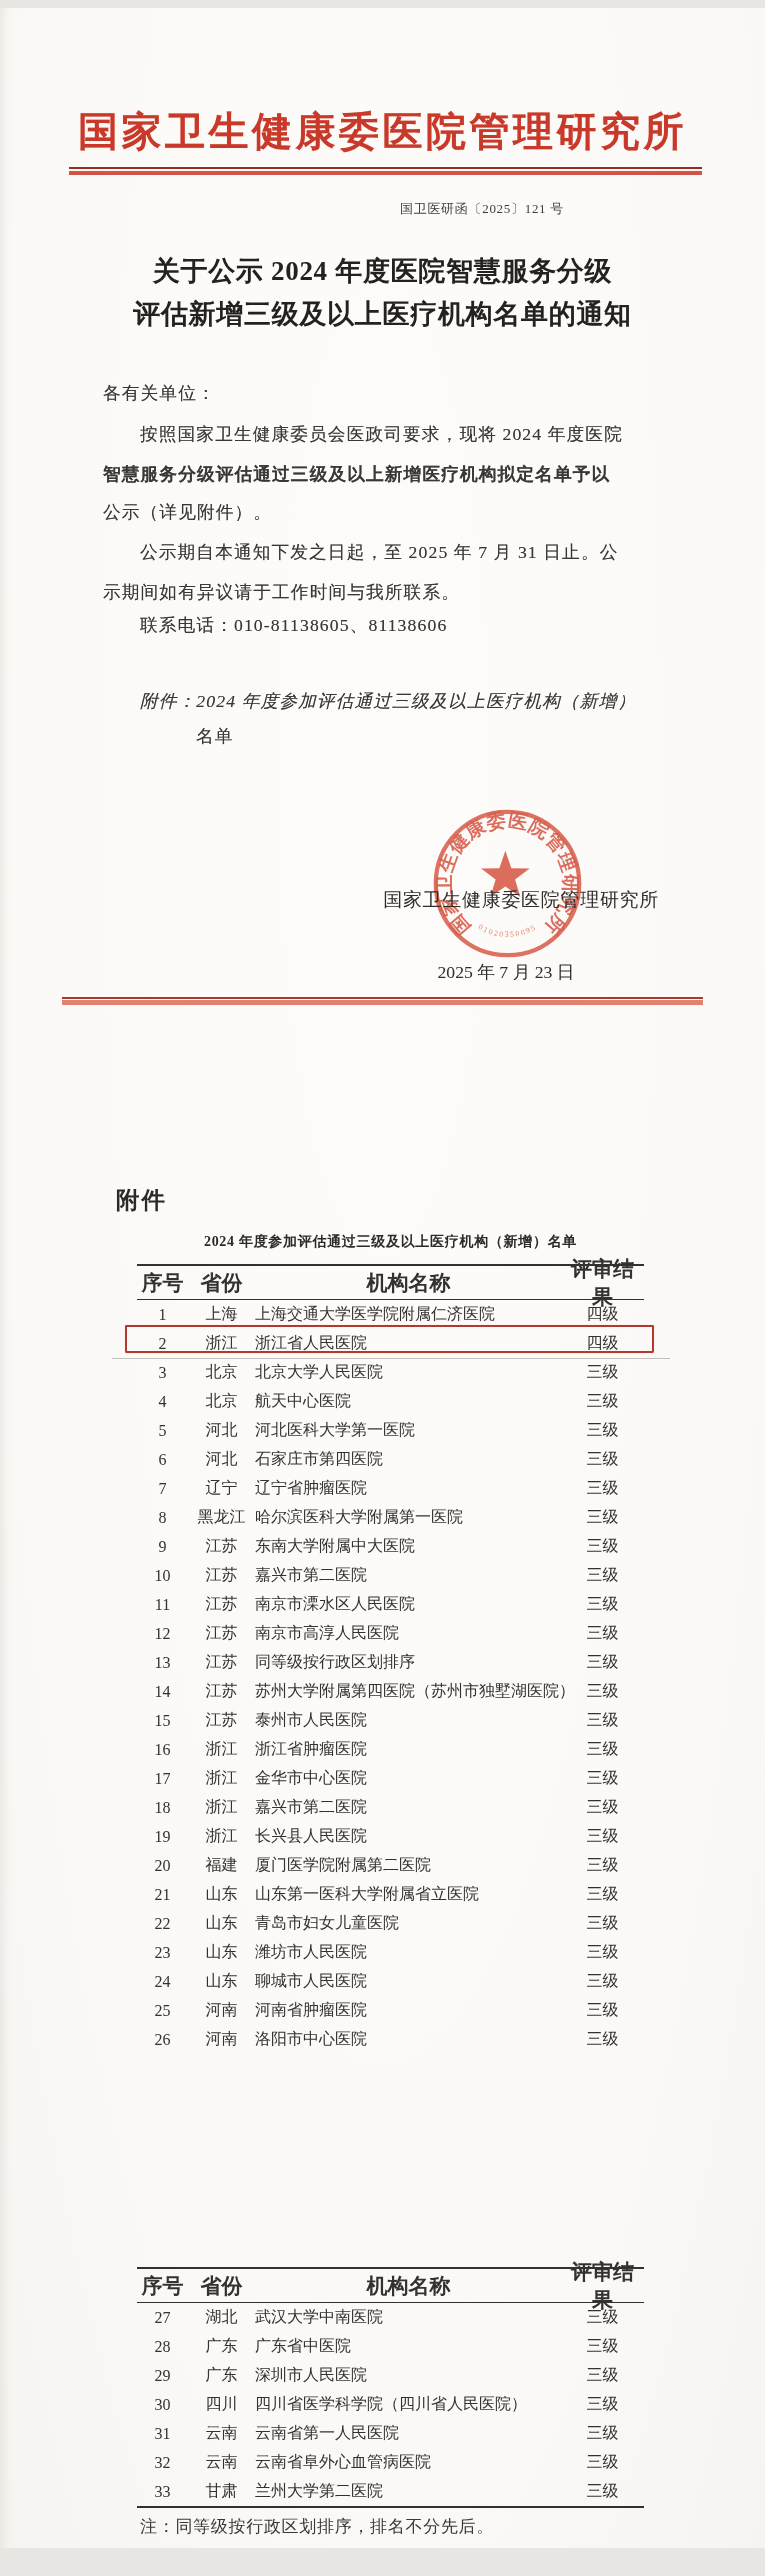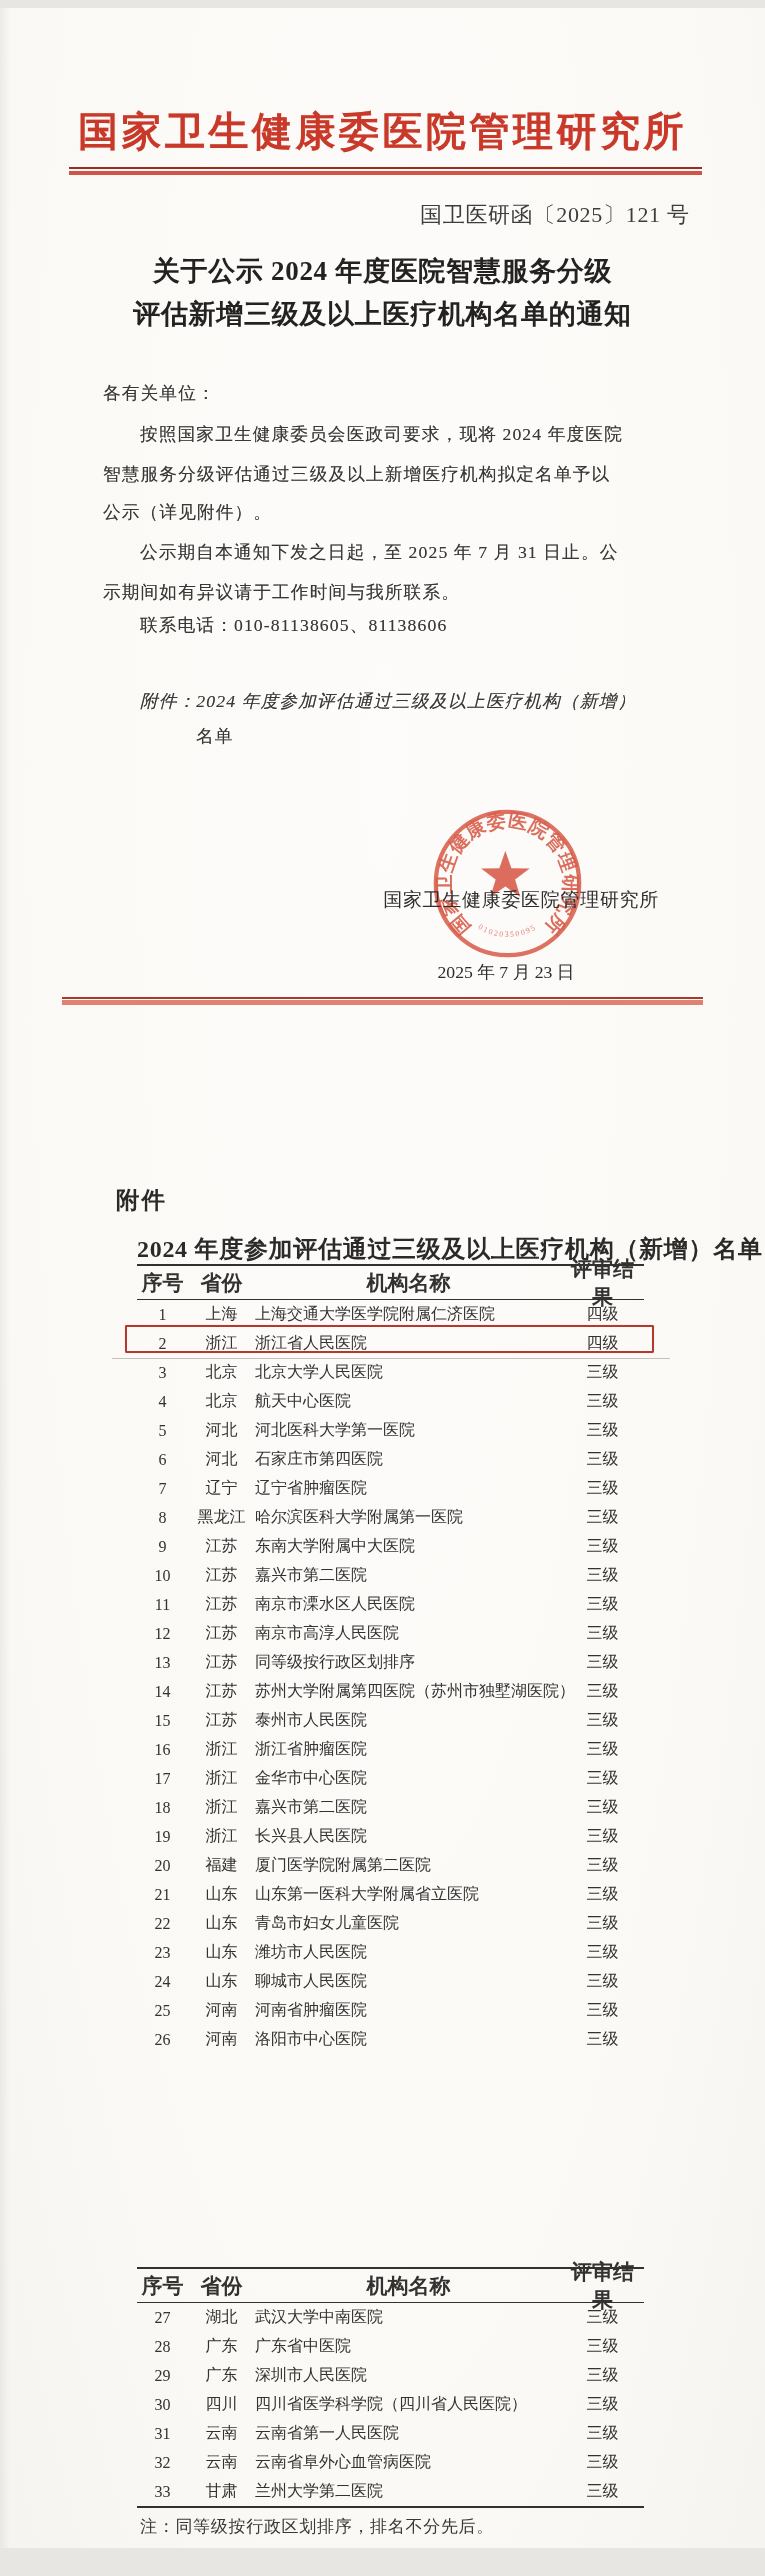--- a/index.html
+++ b/index.html
@@ -15,21 +15,21 @@
   }
   .abs{position:absolute;}
   
   .org-name{top:96px; left:0; width:100%; text-align:center;
     font-size:40px; font-weight:bold; color:#c9392a; letter-spacing:3.5px;
     text-shadow:0 0 0.7px rgba(201,57,42,.45);}
   .letterhead-rule{top:159px; left:69px; width:633px;}
   .rule-thin{height:2.1px; background:#9c2c20;}
   .rule-gap{height:2.1px;}
   .rule-thick{height:3.5px; background:#d05547;}
-  .doc-number{top:192px; left:420px; font-size:22px; letter-spacing:0.7px; color:#3f3d3b;}
+  .doc-number{top:192px; left:400px; font-size:13px; letter-spacing:0.7px; color:#3f3d3b;}
   
   .notice-title{top:242px; left:0; width:100%; text-align:center;
     font-size:27px; font-weight:bold; color:#242220; line-height:43px; letter-spacing:0.7px;}
   
   .bodyline{font-size:17.7px; letter-spacing:1.1px; line-height:28px; color:#3a3836;
     text-shadow:0 0 0.4px rgba(58,56,54,.5); white-space:nowrap;}
   
   .seal{top:796px; left:428px; width:159px; height:159px; mix-blend-mode:multiply; opacity:.92;}
   .signature-org{top:879px; left:319px; width:340px; text-align:right;
     font-size:19px; letter-spacing:0.7px; color:#2f2d2b; white-space:nowrap;}
@@ -37,21 +37,21 @@
     font-size:17.7px; color:#2f2d2b; white-space:nowrap;}
   
   .page-divider{top:989px; left:62px; width:641px;}
   .pd-thin{height:2.1px; background:#a63a2e;}
   .pd-gap{height:1.4px;}
   .pd-thick{height:5px; background:#e0826f;}
   
   .attachment-heading{top:1176px; left:116px; font-size:23.4px; font-weight:bold;
     letter-spacing:2.1px; color:#2c2a28;}
   .attachment-table-title{top:1225px; left:137px; width:507px; text-align:center;
-    font-size:24px; font-weight:bold; letter-spacing:0.7px; color:#2c2a28; white-space:nowrap;}
+    font-size:14px; font-weight:bold; letter-spacing:0.7px; color:#2c2a28; white-space:nowrap;}
   .table{left:137px; width:507px;}
   .t-head{display:flex; align-items:center; height:33px;
     border-top:2.8px solid #33302d; border-bottom:1.4px solid #33302d;
     font-weight:bold; font-size:21px;}
   .trow{display:flex; align-items:center; font-size:16px;}
   .t1 .trow{height:29px;}
   .t2 .trow{height:29px;}
   .t2 .rows{border-bottom:2.8px solid #33302d;}
   .c1{width:51px; text-align:center;}
   .c2{width:67px; text-align:center;}
@@ -79,21 +79,21 @@
   </div>
   <div class="abs doc-number">国卫医研函〔2025〕121 号</div>
 
   <div class="abs notice-title">
     <div>关于公示 2024 年度医院智慧服务分级</div>
     <div>评估新增三级及以上医疗机构名单的通知</div>
   </div>
 
   <div class="abs bodyline" style="top:371px; left:103px;">各有关单位：</div>
   <div class="abs bodyline" style="top:412px; left:140px;">按照国家卫生健康委员会医政司要求，现将 2024 年度医院</div>
-  <div class="abs bodyline" style="top:452px; left:103px;">智慧服务分级评估通过三级及以上新增医疗机构拟定名单予以</div>
+  <div class="abs bodyline" style="top:452px; left:103px;font-weight:bold;">智慧服务分级评估通过三级及以上新增医疗机构拟定名单予以</div>
   <div class="abs bodyline" style="top:490px; left:103px;">公示（详见附件）。</div>
   <div class="abs bodyline" style="top:530px; left:140px;text-align:center;">公示期自本通知下发之日起，至 2025 年 7 月 31 日止。公</div>
   <div class="abs bodyline" style="top:570px; left:103px;">示期间如有异议请于工作时间与我所联系。</div>
   <div class="abs bodyline" style="top:603px; left:140px;">联系电话：010-81138605、81138606</div>
   <div class="abs bodyline" style="top:679px; left:140px;font-style:italic;">附件：2024 年度参加评估通过三级及以上医疗机构（新增）</div>
   <div class="abs bodyline" style="top:714px; left:196px;">名单</div>
 
   <svg class="abs seal" viewBox="-112 -112 224 224" xmlns="http://www.w3.org/2000/svg">
     <defs>
       <path id="seal-arc" d="M -56.6,56.6 A 80,80 0 1 1 56.6,56.6" fill="none"></path>

